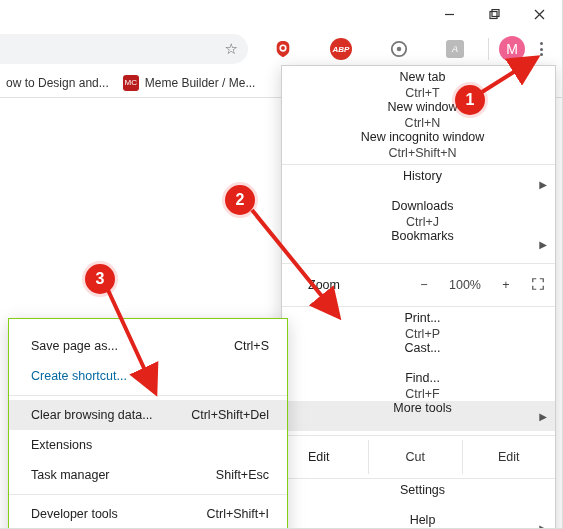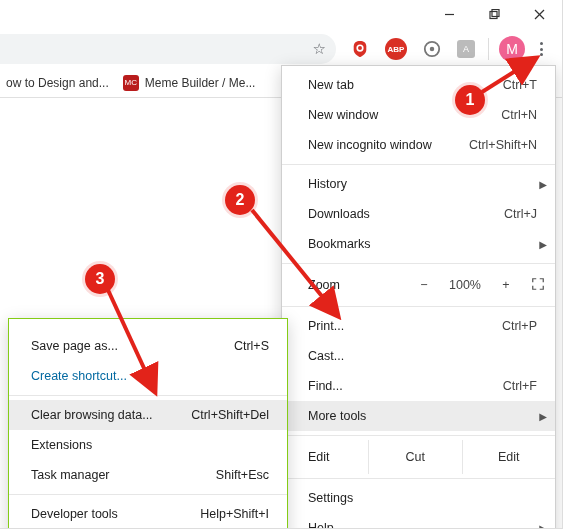--- a/index.html
+++ b/index.html
@@ -43,22 +43,22 @@
     margin-right: 6px;
     position: relative;
     border-top-left-radius:0; border-bottom-left-radius:0;
   }
   .omni-star {
     position: absolute; right: 10px; top: 50%; transform: translateY(-50%);
     color: #606368; font-size: 15px;
   }
   .ext-icon {
     width: 22px; height: 22px;
-    margin: 0 7px;
-    display:flex; align-items:center; justify-content:center;
+    margin: 0 18px;
+    display:flex; align-items:center; justify-content:center;font-style:italic;
   }
   .ext-ublock { color:#d93025; }
   .ext-adb { background:#d93025; color:#fff; border-radius:50%; font-size:8px; font-weight:bold; }
   .ext-disc { color:#666; }
   .ext-box { background:#bbb; color:#fff; font-size:9px; border-radius:3px; width:18px; height:18px;}
   .profile-badge {
     width:26px; height:26px; border-radius:50%;
     background:#f06292; color:#fff; font-weight:500;
     display:flex; align-items:center; justify-content:center;
     font-size:14px; margin:0 4px;
@@ -91,20 +91,21 @@
     padding:4px 0;
     font-size:12.5px;
     color:#222;
   }
   .menu .row {
     height:30px;
     padding:0 18px 0 26px;
     display:flex;align-items:center;
     justify-content:space-between;
     position:relative;
+    flex-direction:column;
   }
   .menu .row .label{flex:1;}
   .menu .row .short{color:#444;text-align:right;}
   .menu .sep{height:1px;background:#e6e6e6;margin:4px 0;}
   .menu .arrow{position:absolute;right:8px;top:50%;transform:translateY(-50%);font-size:10px;color:#555;}
   .menu .row.hl{background:#ececec;}
   .zoom-row{
     height:34px;
     display:flex;align-items:center;
     padding:0 10px 0 26px;
@@ -311,21 +312,21 @@
   <div class="srow">
     <span class="lab">Extensions</span>
   </div>
   <div class="srow">
     <span class="lab">Task manager</span>
     <span>Shift+Esc</span>
   </div>
   <div class="ssep"></div>
   <div class="srow">
     <span class="lab">Developer tools</span>
-    <span>Help+Shift+I</span>
+    <span>Ctrl+Shift+I</span>
   </div>
 </div>
 
 <div class="step" style="top:85px;left:455px;">1</div>
 <div class="step" style="top:185px;left:225px;">2</div>
 <div class="step" style="top:264px;left:85px;">3</div>
 
 <svg class="overlay">
   <defs>
     <marker id="ah" viewBox="0 0 12 12" refX="10" refY="6" markerWidth="8" markerHeight="8" orient="auto">

